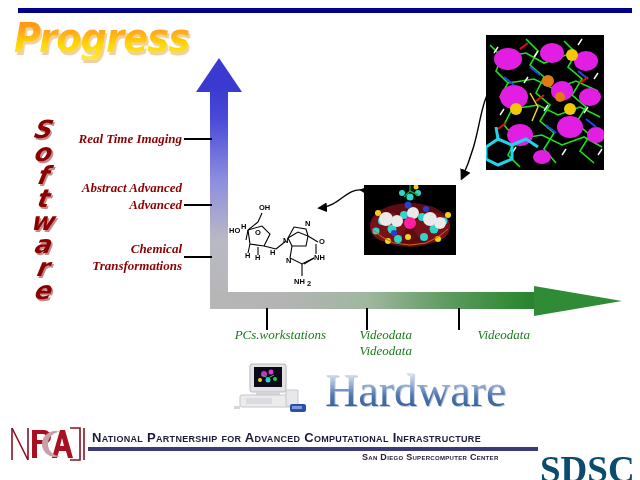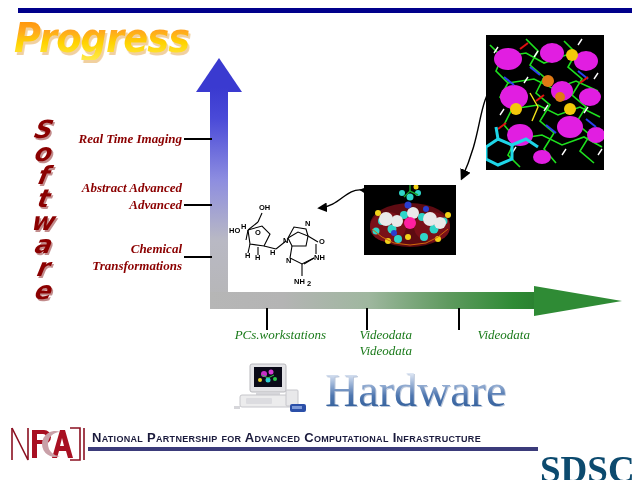--- a/index.html
+++ b/index.html
@@ -428,15 +428,16 @@
       <path d="M24 6 h12 a7 7 0 0 1 0 14 h-7 v14 h-5 z M29 10 v6 h6 a3 3 0 0 0 0 -6 z"></path>
       <path d="M44 34 l8 -28 h5 l8 28 h-5 l-2 -7 h-7 l-2 7 z M52 22 h4 l-2 -8 z"></path>
     </g>
     <g fill="#c9a0a8">
       <path d="M52 8 a13 13 0 1 0 0 24 a10 10 0 1 1 0 -24 z"></path>
     </g>
   </svg>
 
   <div id="footer-rule"></div>
   <div id="footer-line1">National Partnership for Advanced Computational Infrastructure</div>
+  <div id="footer-line2">San Diego Supercomputer Center</div>
   <div id="sdsc-logo">SDSC</div>
 
 </div>
 
 </body></html>

